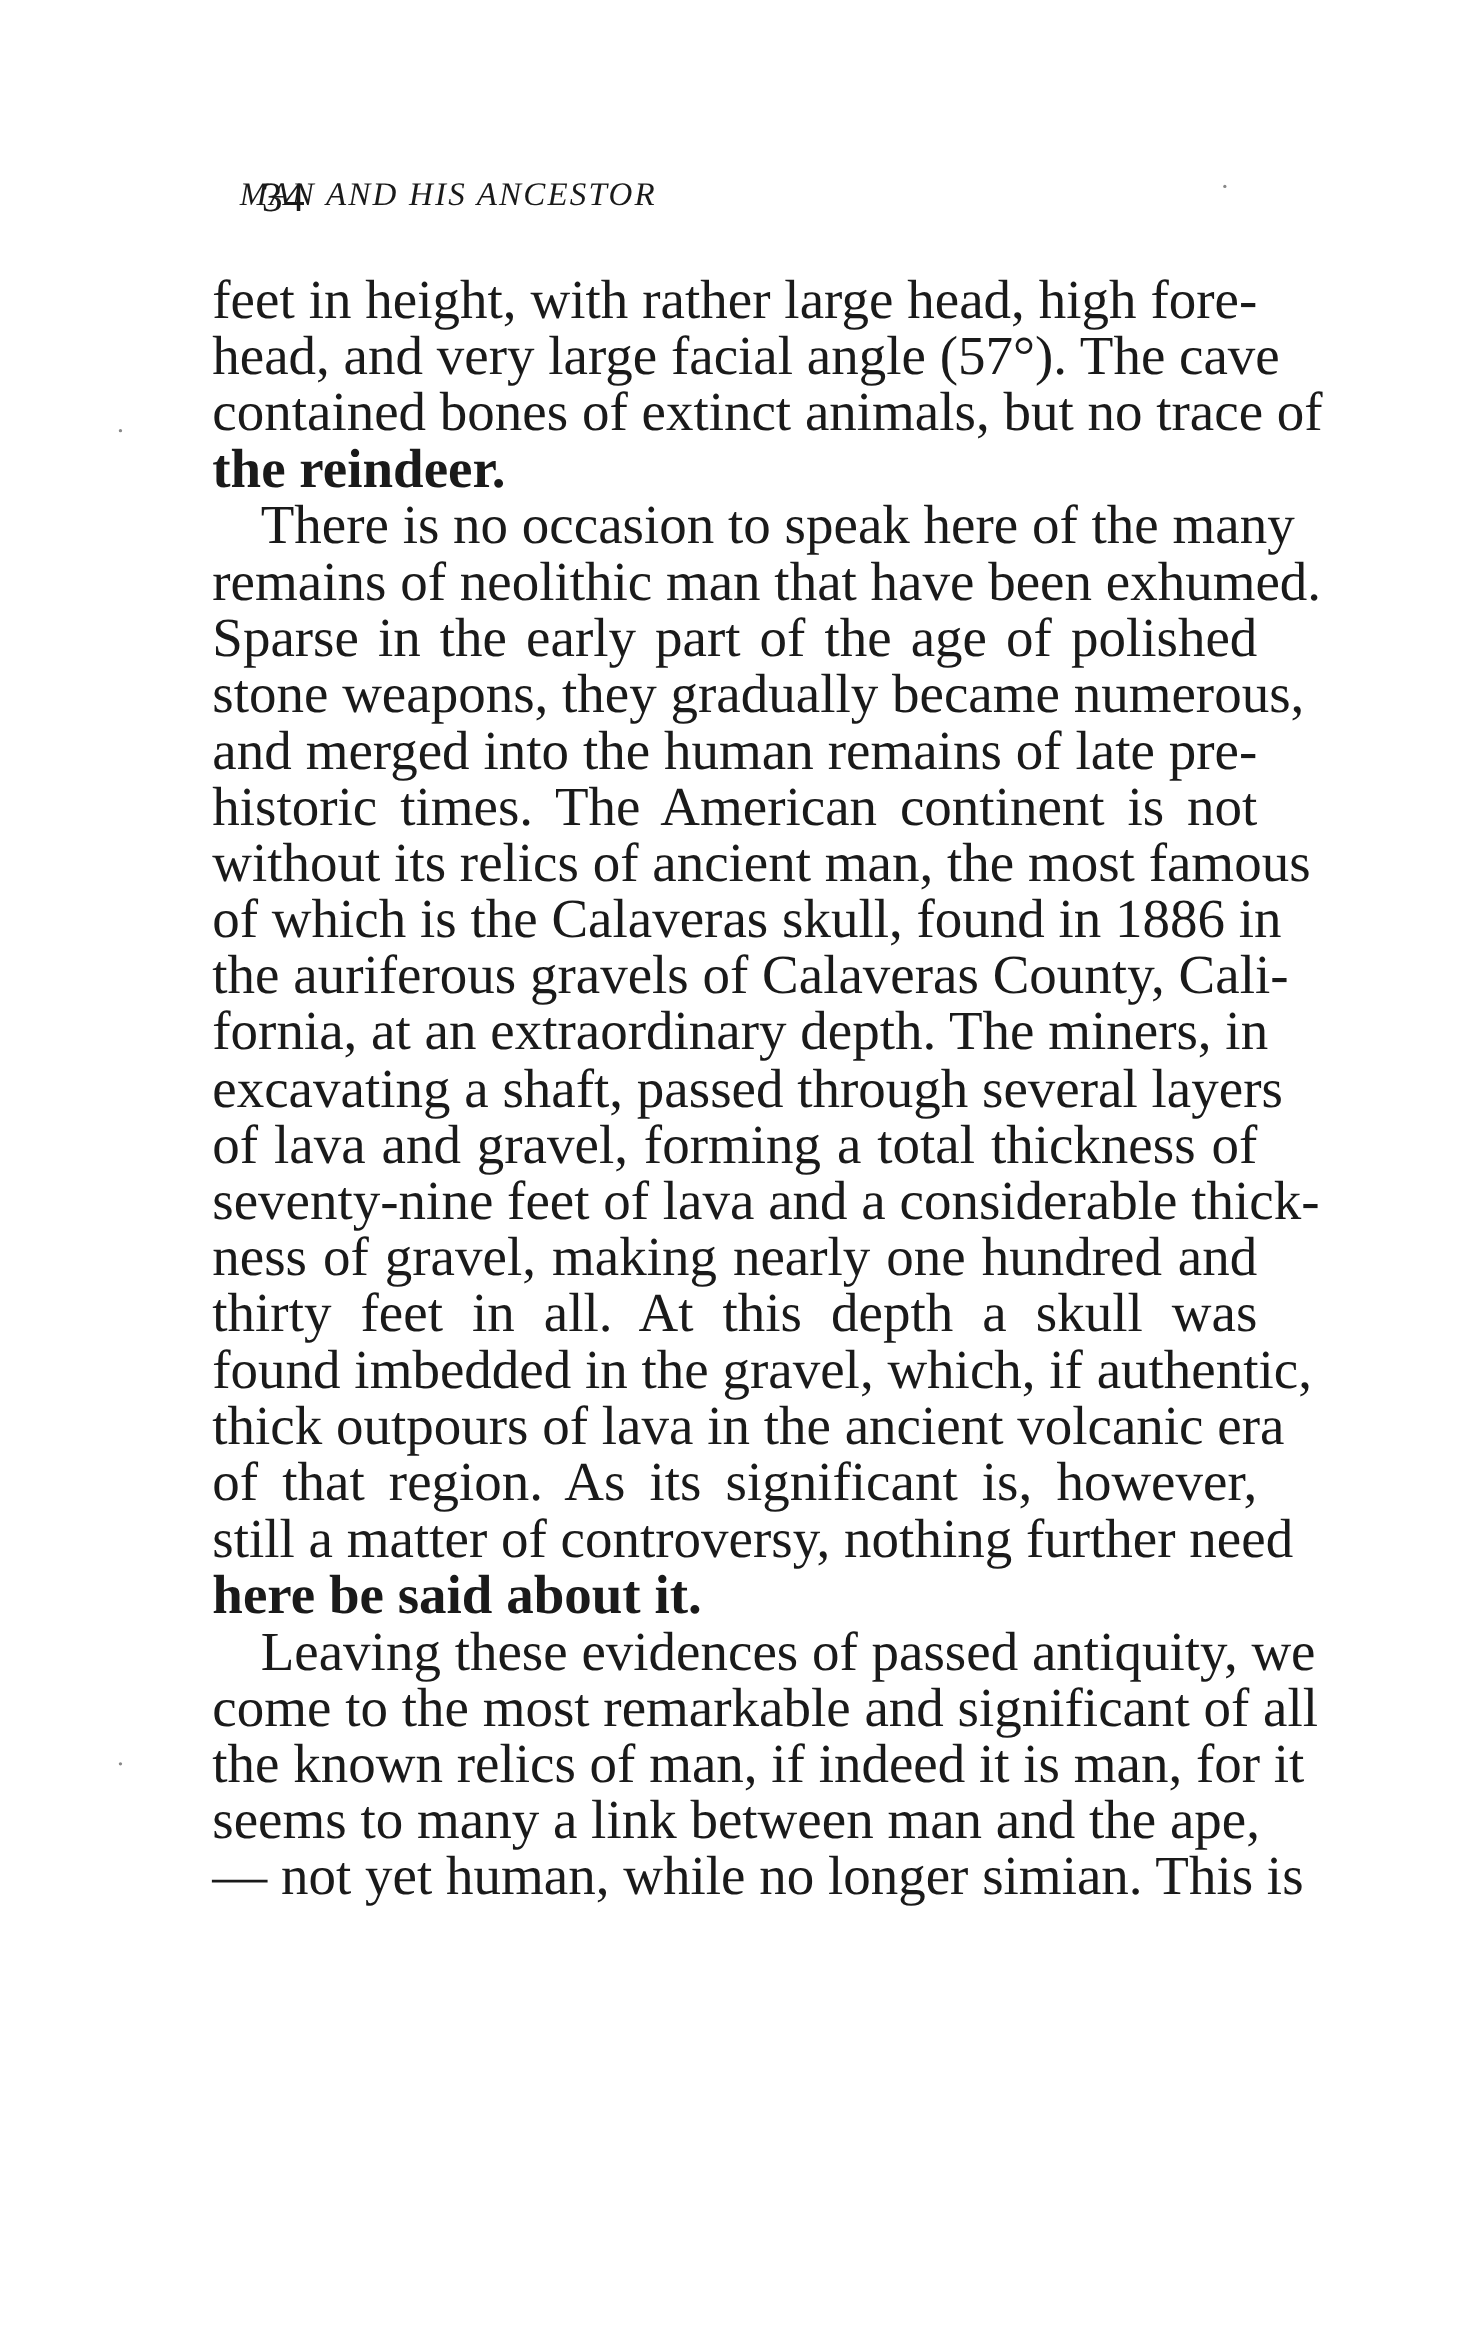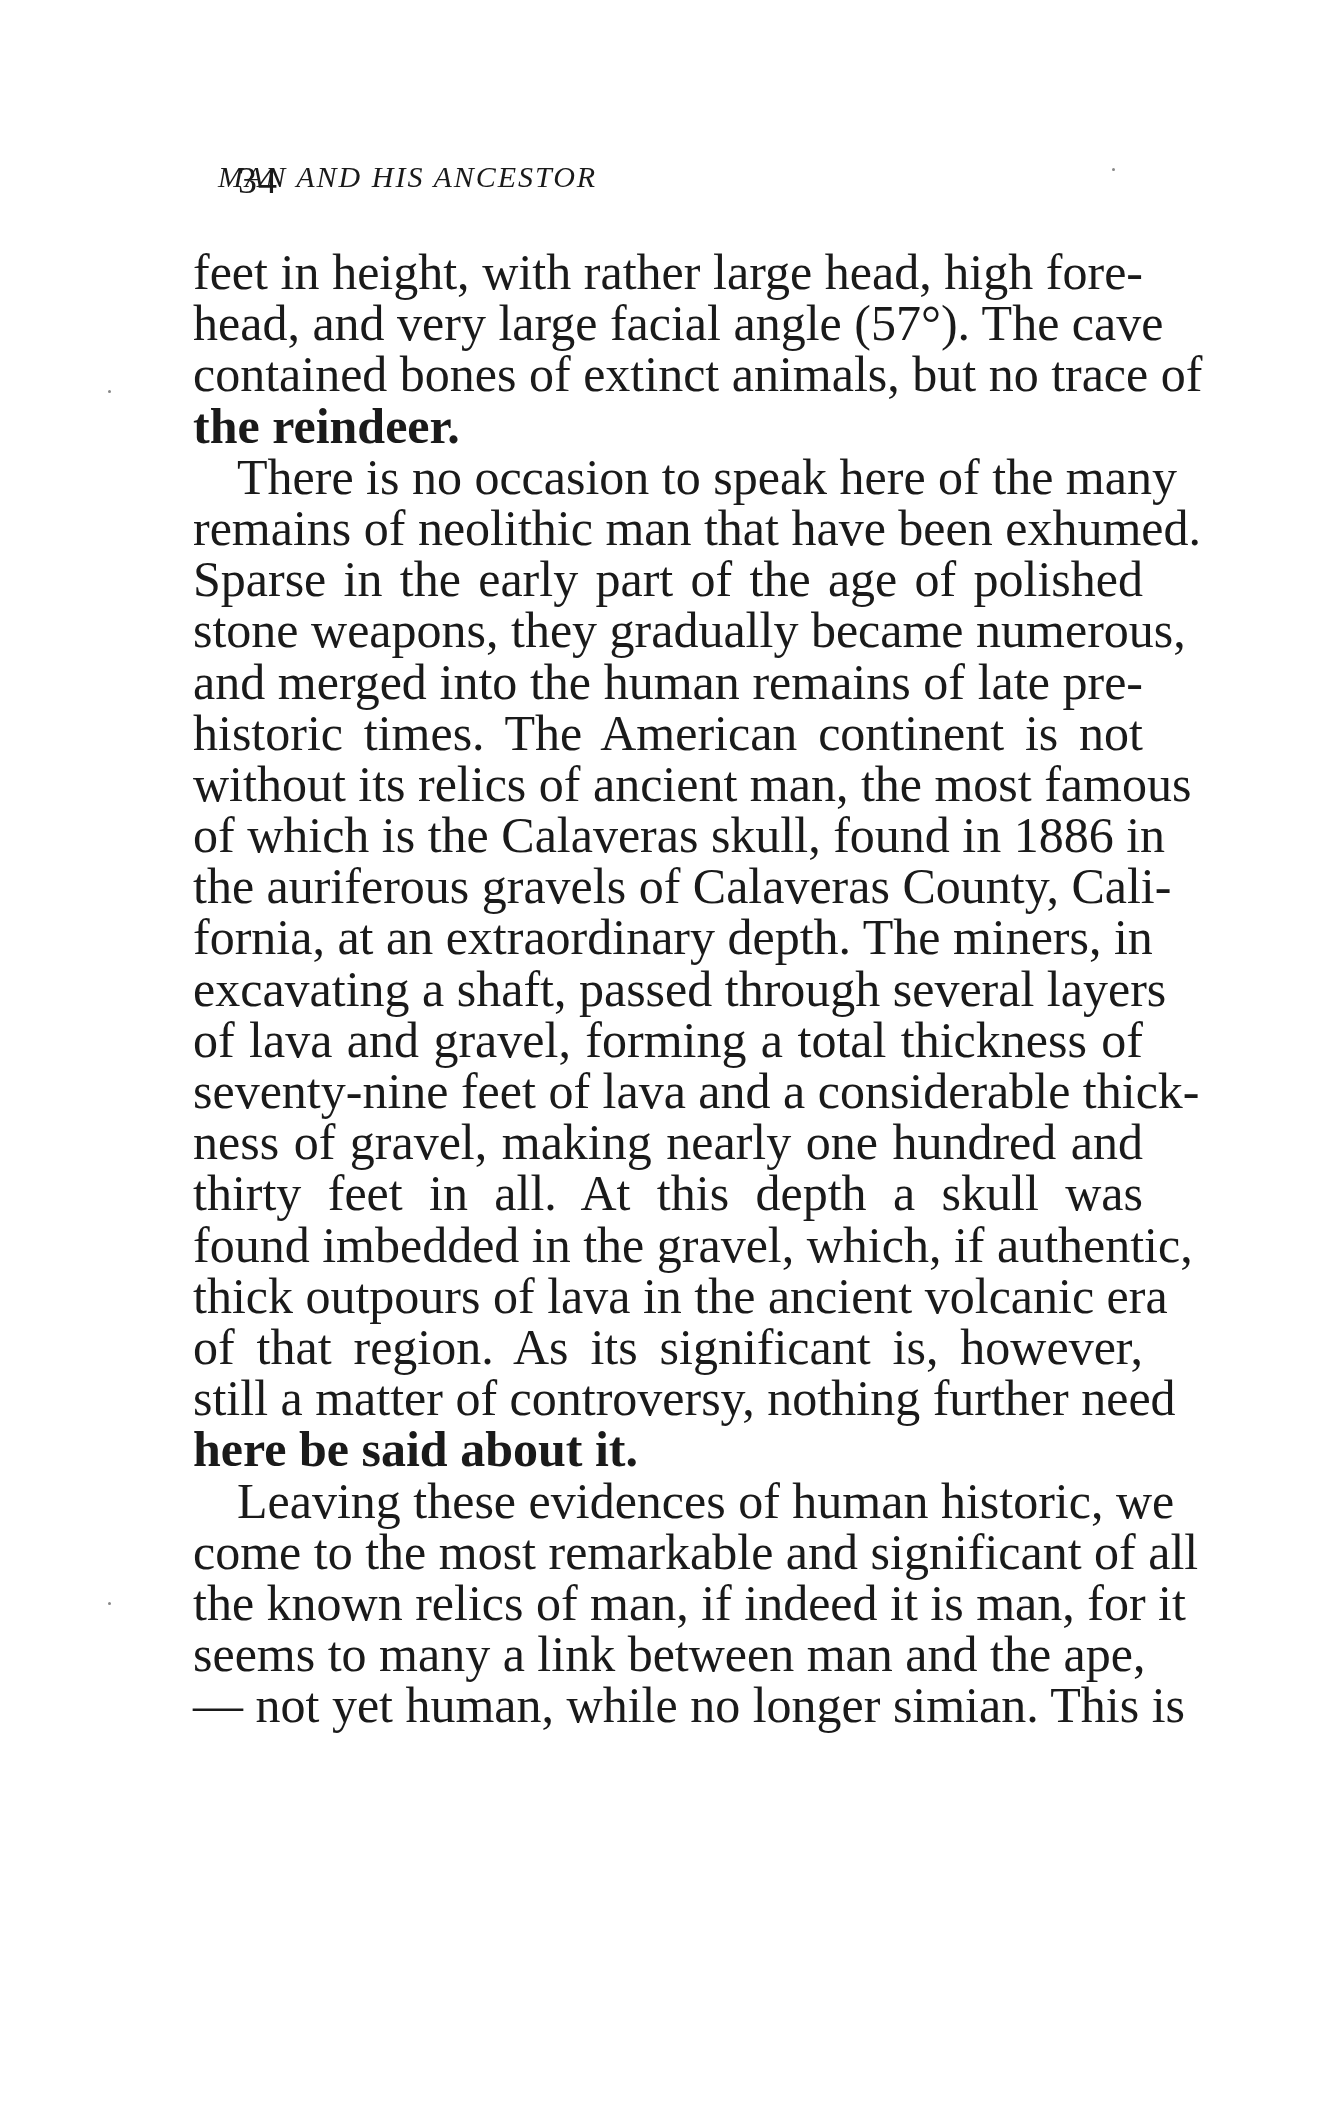--- a/index.html
+++ b/index.html
@@ -113,21 +113,21 @@
       <span class="line">ness of gravel, making nearly one hundred and</span>
       <span class="line">thirty feet in all.  At this depth a skull was</span>
       <span class="line">found imbedded in the gravel, which, if authentic,</span>
       <span class="line">thick outpours of lava in the ancient volcanic era</span>
       <span class="line">of that region.  As its significant is, however,</span>
       <span class="line">still a matter of controversy, nothing further need</span>
       <span class="line last">here be said about it.</span>
     </div>
 
     <div>
-      <span class="line indent">Leaving these evidences of human historic, we</span>
+      <span class="line indent">Leaving these evidences of passed antiquity, we</span>
       <span class="line">come to the most remarkable and significant of all</span>
       <span class="line">the known relics of man, if indeed it is man, for it</span>
       <span class="line">seems to many a link between man and the ape,</span>
       <span class="line">— not yet human, while no longer simian.  This is</span>
     </div>
   </div>
 
   <span class="speck" style="left:1112px;top:168px;"></span>
   <span class="speck" style="left:108px;top:390px;"></span>
   <span class="speck" style="left:108px;top:1602px;"></span>

